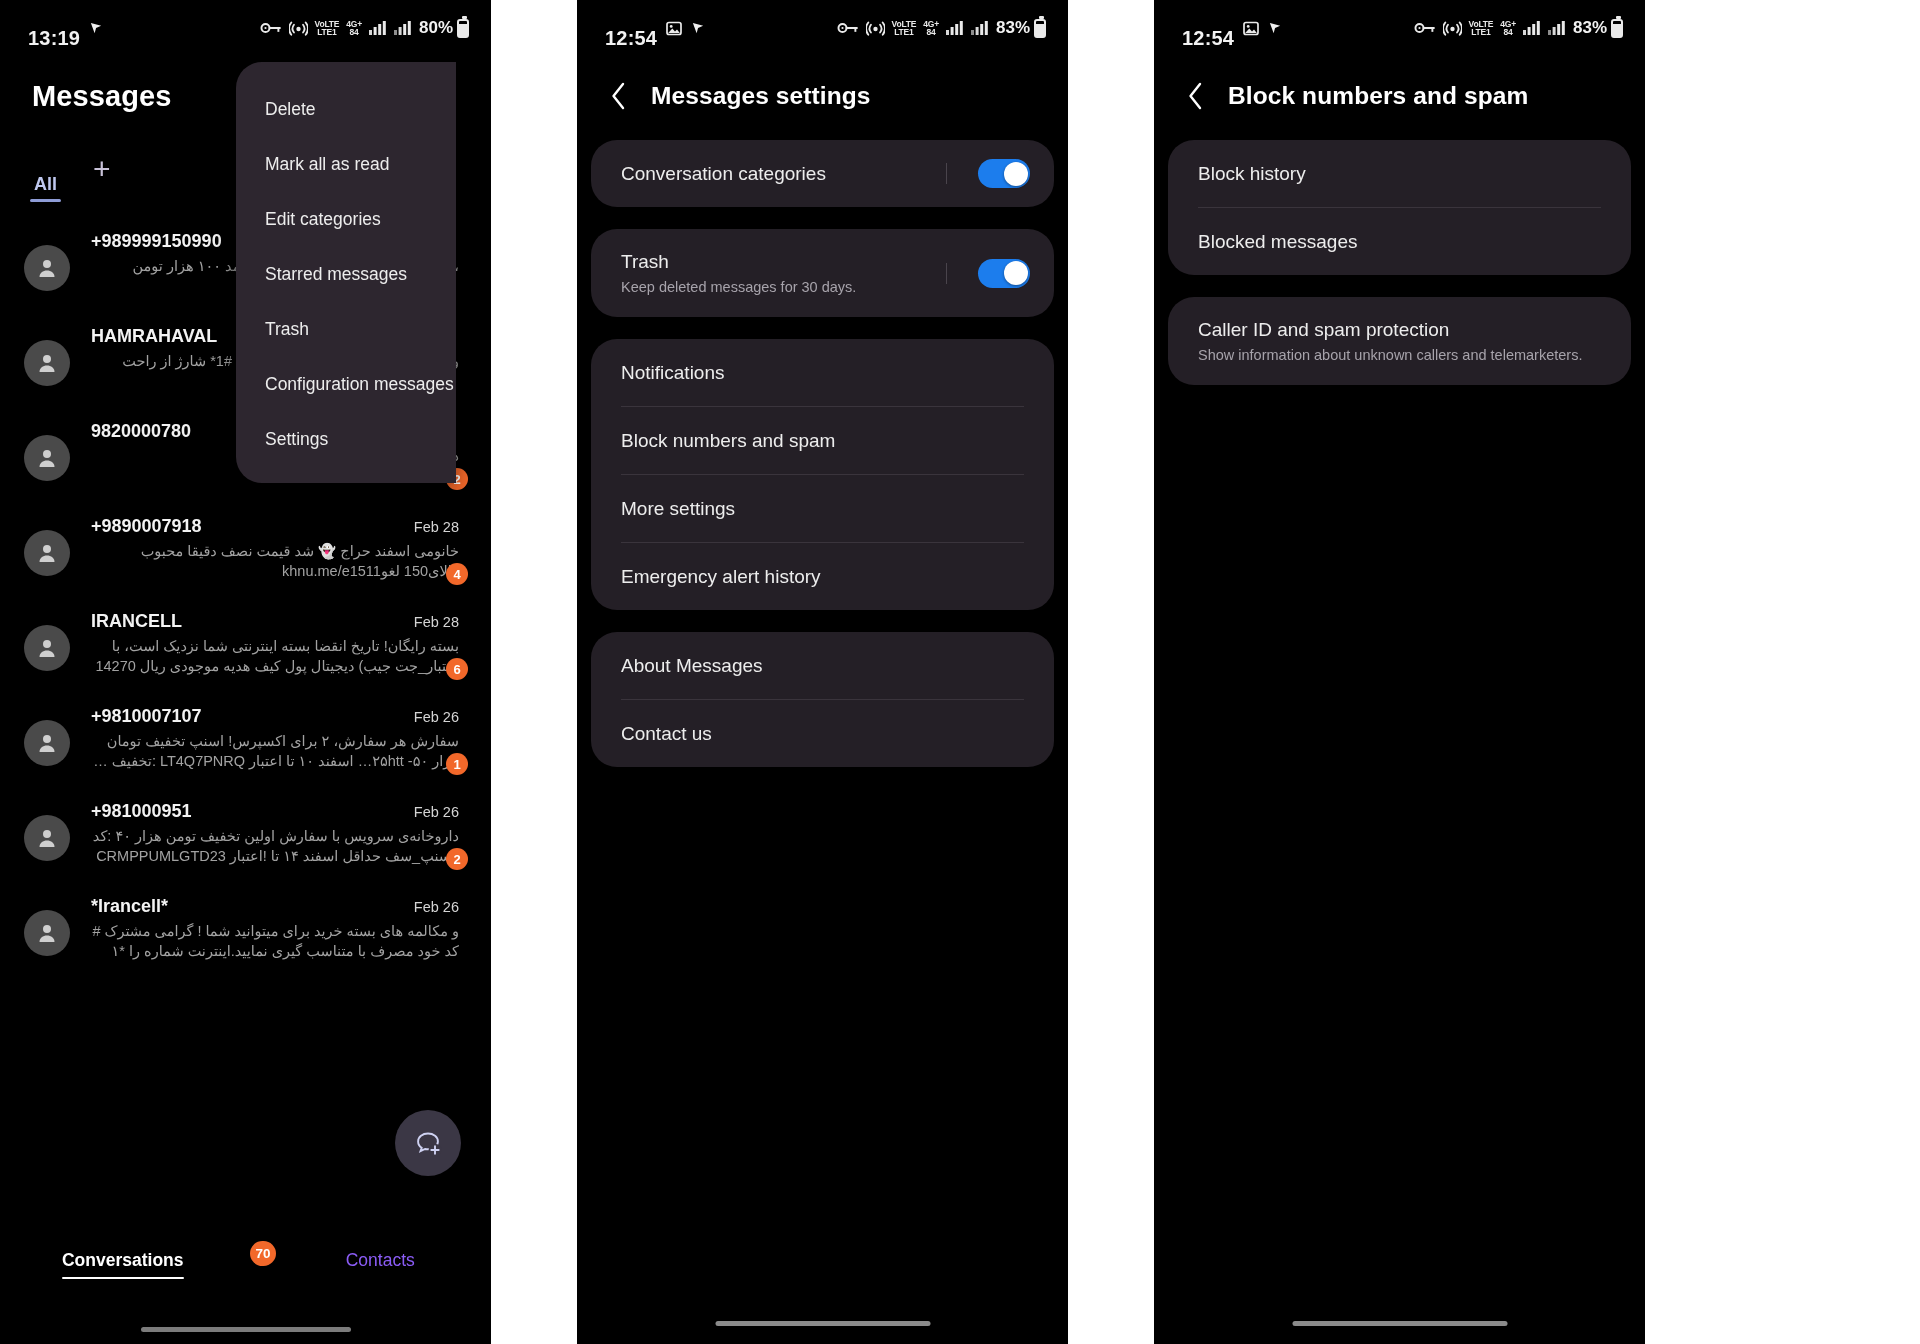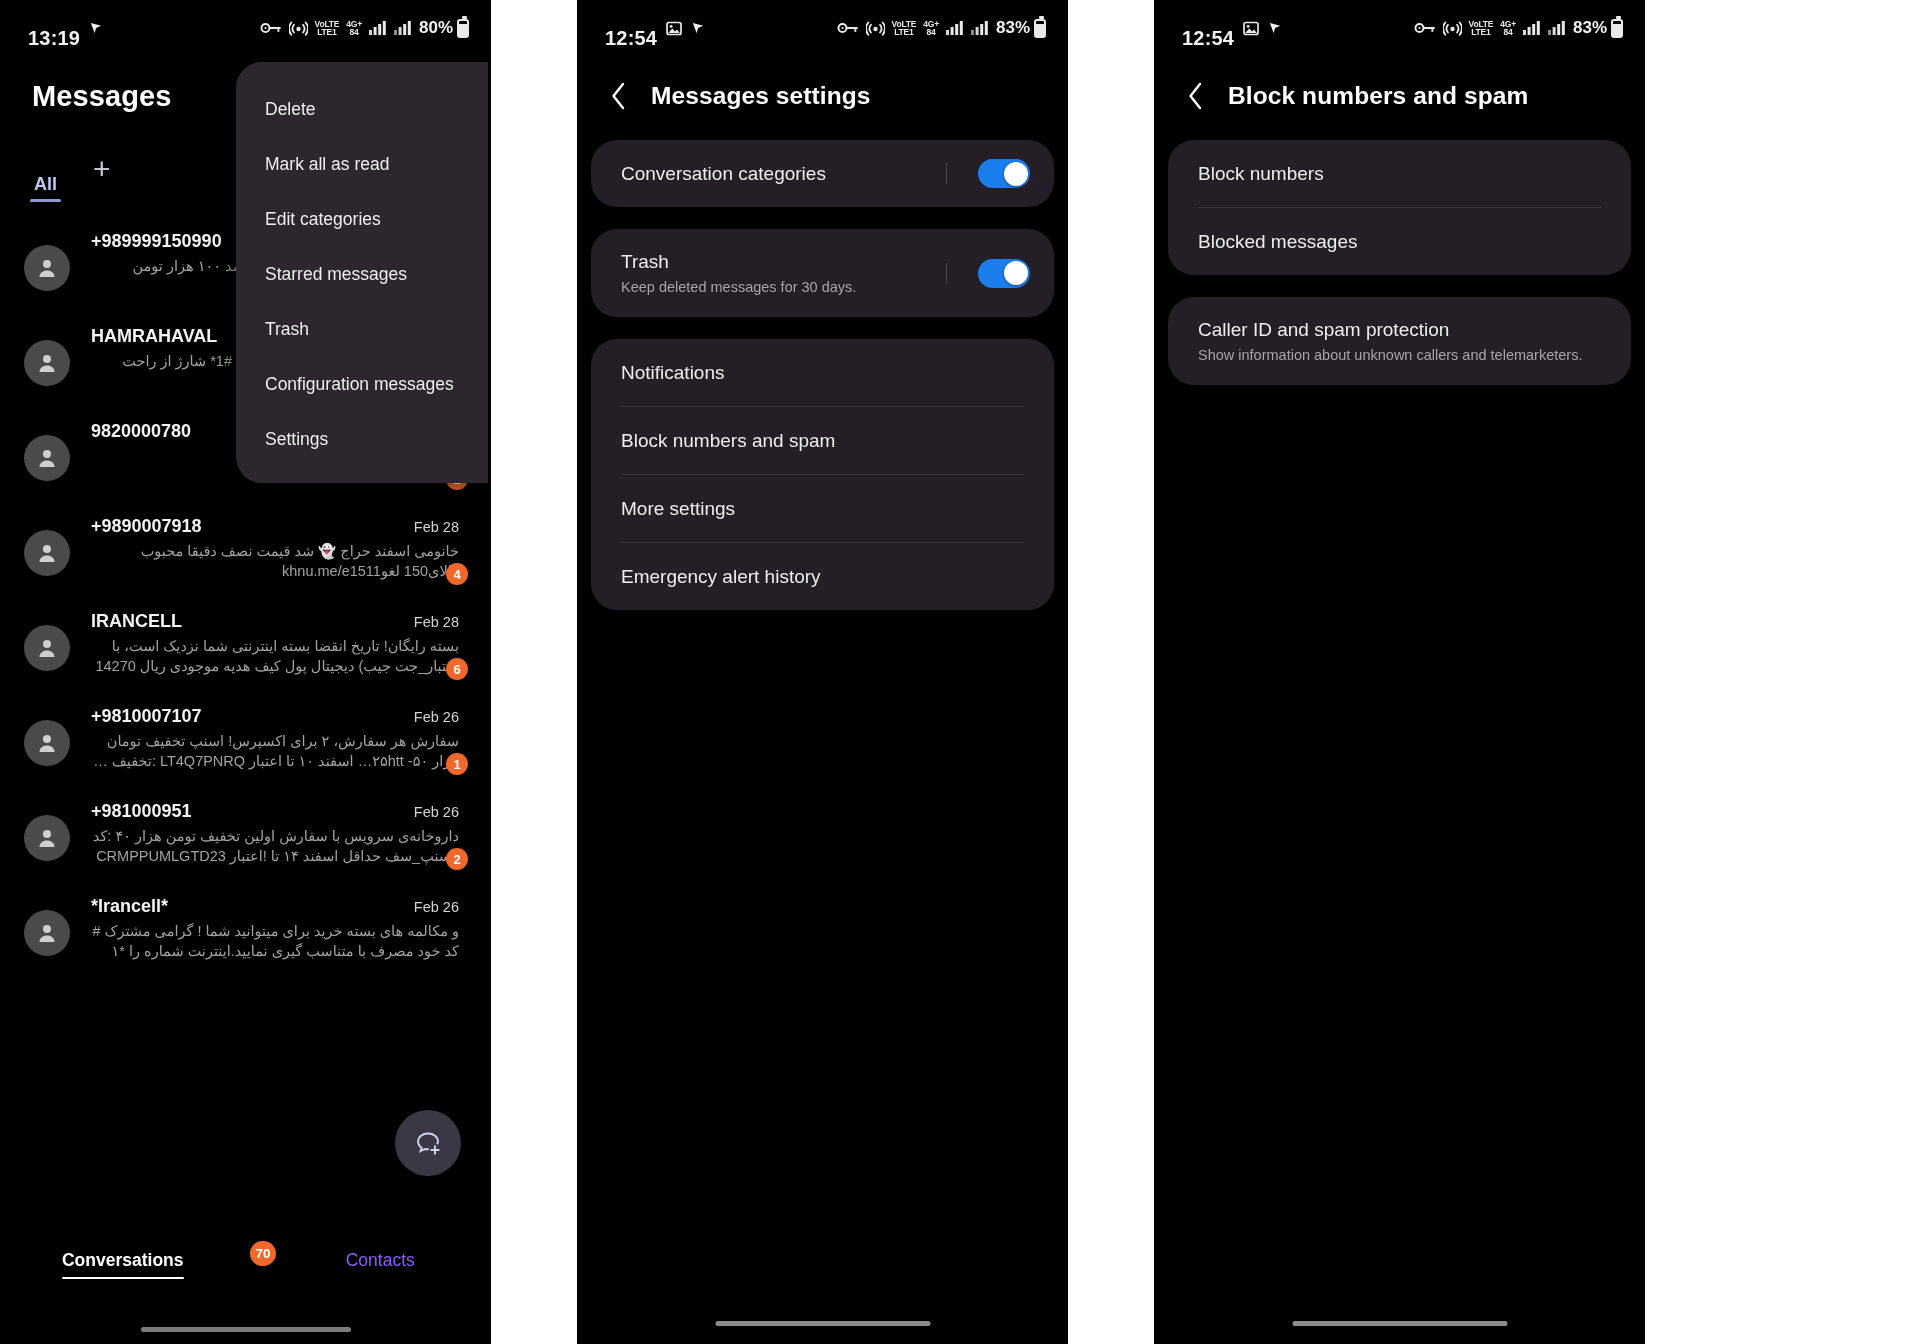--- a/index.html
+++ b/index.html
@@ -153,21 +153,21 @@
     border-radius: 11px;
     background: #f2682a;
     color: #fff; font-size: 13px; font-weight: 700;
     display: flex; align-items: center; justify-content: center;
   }
 
   
   .popup {
     position: absolute;
     top: 62px; left: 236px;
-    width: 252px;
+    width: 220px;
     background: #2d262f;
     border-radius: 26px 0 0 26px;
     padding: 20px 0 16px 0;
     box-shadow: -2px 4px 22px rgba(0,0,0,.55);
     z-index: 40;
   }
   .popup-item {
     font-size: 17.5px;
     color: #ededed;
     padding: 17px 0 17px 29px;
@@ -654,20 +654,33 @@
               <div class="glabel">More settings</div>
             </div>
           </div>
           <div class="divider"></div>
           <div class="grow">
             <div class="grow-txt">
               <div class="glabel">Emergency alert history</div>
             </div>
           </div>
         </div>
+        <div class="group">
+          <div class="grow">
+            <div class="grow-txt">
+              <div class="glabel">About Messages</div>
+            </div>
+          </div>
+          <div class="divider"></div>
+          <div class="grow">
+            <div class="grow-txt">
+              <div class="glabel">Contact us</div>
+            </div>
+          </div>
+        </div>
       </div>
 
     <div class="homebar-light"></div>
   </div>
 
   <div class="phone p3">
 
     <div class="statusbar">
       <div class="sb-left">
         <span class="sb-time">12:54</span>
@@ -739,21 +752,21 @@
             <path d="M13 2 L3.5 14 L13 26" fill="none" stroke="#ffffff" stroke-width="2.4" stroke-linecap="round" stroke-linejoin="round"></path>
           </svg>
       </span>
       <span class="stitle">Block numbers and spam</span>
     </div>
 
     <div id="p3-groups">
         <div class="group">
           <div class="grow">
             <div class="grow-txt">
-              <div class="glabel">Block numbers</div>
+              <div class="glabel">Block history</div>
             </div>
           </div>
           <div class="divider"></div>
           <div class="grow">
             <div class="grow-txt">
               <div class="glabel">Blocked messages</div>
             </div>
           </div>
         </div>
         <div class="group">

